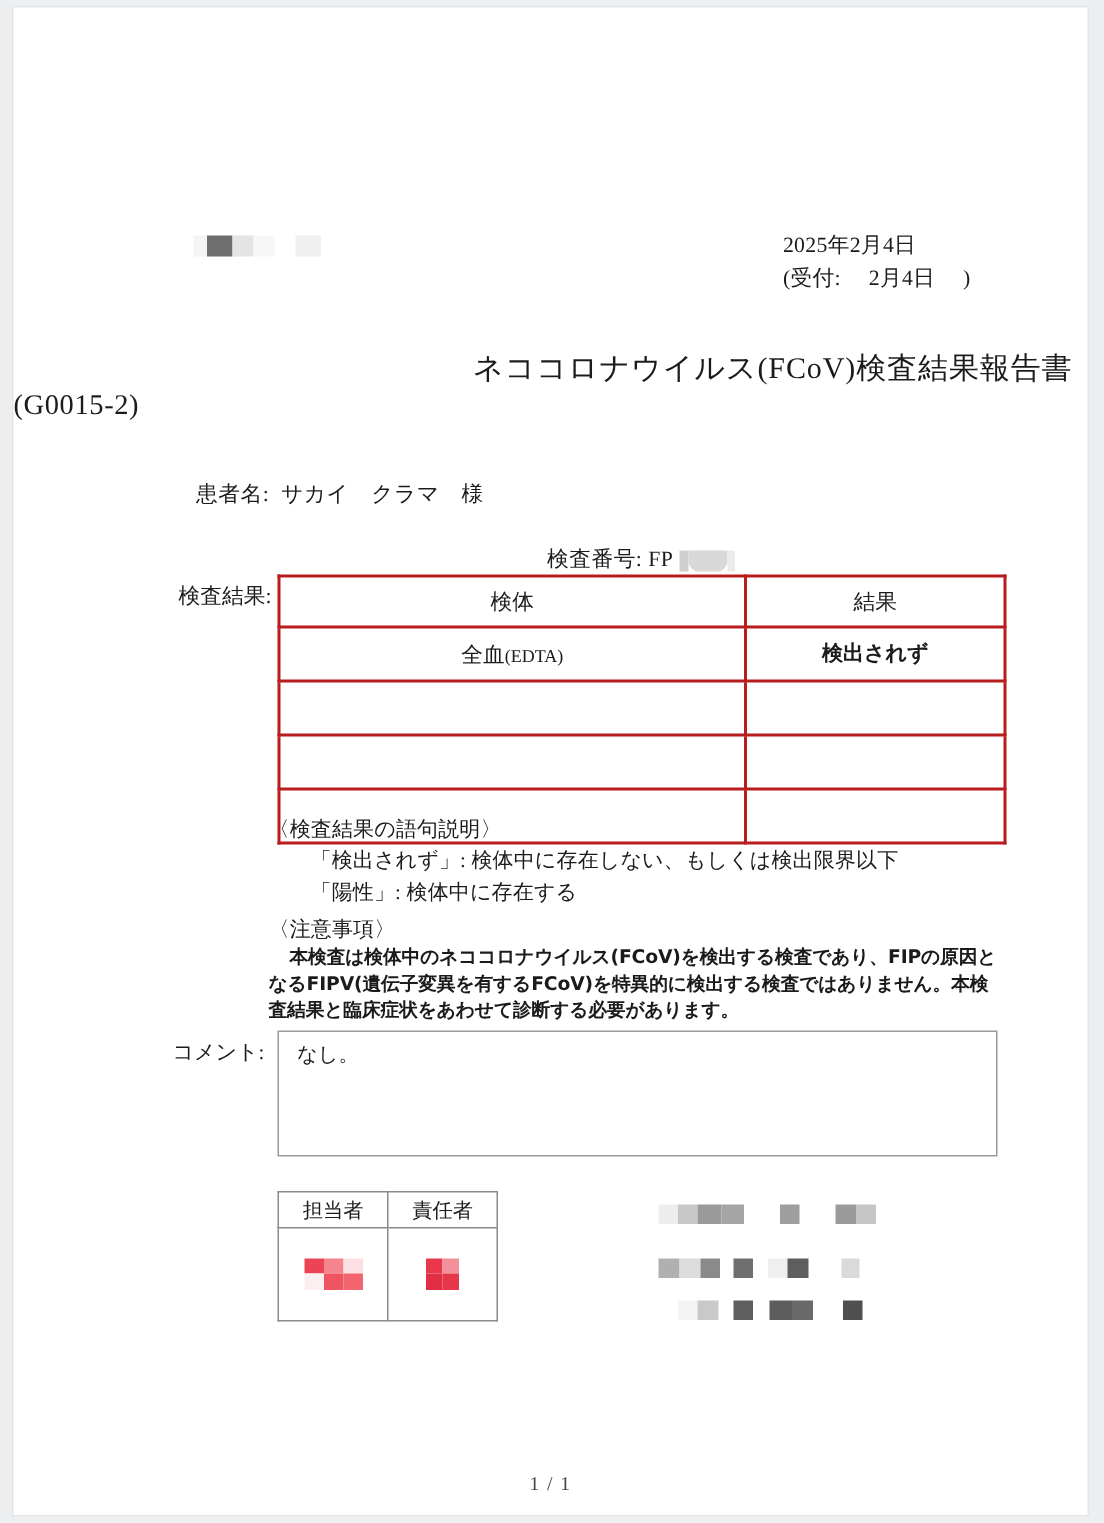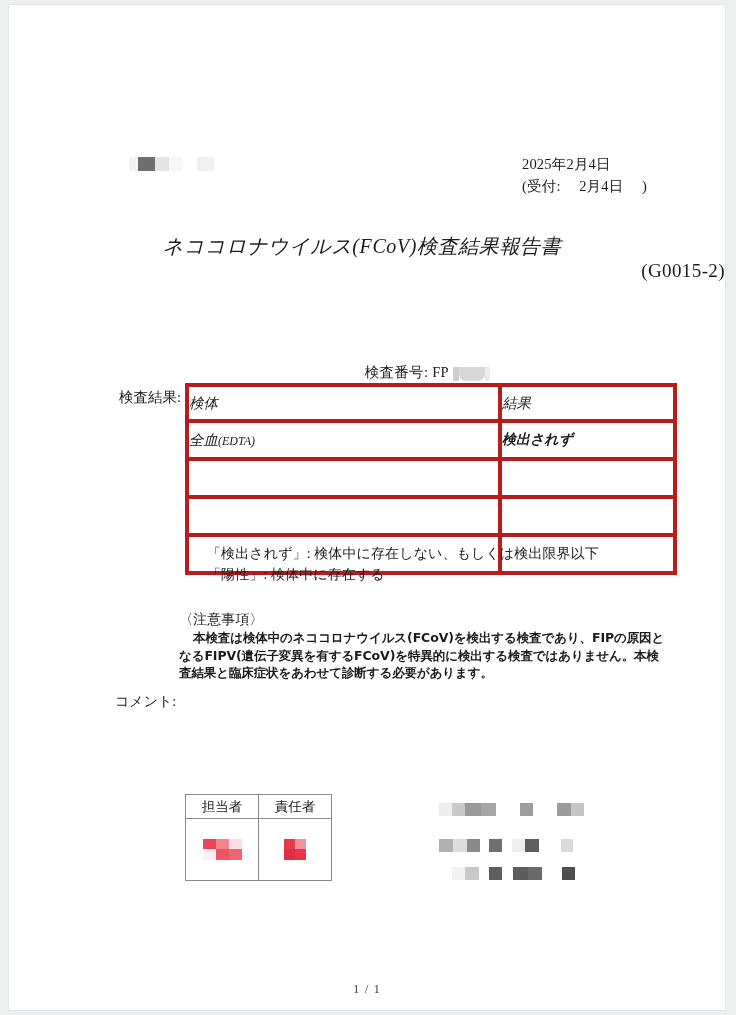--- a/index.html
+++ b/index.html
@@ -46,32 +46,31 @@
     letter-spacing: 0.2px;
   }
   .date-line2 { white-space: pre; }
 
   
   .title {
     position: absolute;
     left: 0;
     right: 10px;
     top: 228px;
-    text-align: center;
+    text-align: right;
     font-size: 20px;
     line-height: 26px;
     letter-spacing: 0.6px;
-    font-style: italic;
   }
   .title-sub {
     position: absolute;
     left: 0;
     right: 0;
     top: 255px;
-    text-align: right;
+    text-align: left;
     font-size: 19px;
     letter-spacing: 0.4px;
   }
 
   
   .row-label {
     position: absolute;
     font-size: 14.5px;
     letter-spacing: 0.3px;
     white-space: pre;
@@ -92,25 +91,25 @@
   }
   table.results {
     position: absolute;
     left: 176px;
     top: 378px;
     width: 480px;
     border-collapse: collapse;
     table-layout: fixed;
   }
   table.results td {
-    border: 4px solid #b91c1c;
+    border: 2px solid #b91c1c;
     height: 32px;
+    text-align: center;
     font-size: 14.5px;
     padding: 0;
-    font-style: italic;
   }
   table.results td.spec { width: 309px; }
   table.results td.res  { width: 171px; }
   table.results tr.data td { height: 34px; }
   td.res.value {
     font-family: "DejaVu Sans", "Liberation Sans", sans-serif;
     font-weight: bold;
     font-size: 14px;
   }
   td.spec.value .paren { font-size: 12px; }
@@ -232,20 +231,23 @@
   </div>
 
   <div class="date-block">
     <div>2025年2月4日</div>
     <div class="date-line2">(受付:　 2月4日　 )</div>
   </div>
 
   <div class="title">ネココロナウイルス(FCoV)検査結果報告書</div>
   <div class="title-sub">(G0015-2)</div>
 
+  <div class="row-label" id="patient-row">
+    <span>患者名:</span><span>&nbsp; </span><span>サカイ　クラマ　様</span>
+  </div>
 
 
   <div class="row-label" id="kensa-row">
     <span>検査番号:</span><span>&nbsp;</span><span>FP</span><span class="inline-redact">
       <span class="blk" style="width:6px;height:14px;background:#cfcfcf"></span>
       <span class="blk" style="width:26px;height:14px;background:#d8d8d8;border-bottom-left-radius:7px;border-bottom-right-radius:7px"></span>
       <span class="blk" style="width:5px;height:14px;background:#ebebeb"></span>
     </span>
   </div>
 
@@ -269,28 +271,32 @@
       <td class="res"></td>
     </tr>
     <tr class="data">
       <td class="spec"></td>
       <td class="res"></td>
     </tr>
   </tbody>
     </table>
 
   <div class="exp">
+    <div>〈検査結果の語句説明〉</div>
     <div class="indent">「検出されず」: 検体中に存在しない、もしくは検出限界以下</div>
     <div class="indent">「陽性」: 検体中に存在する</div>
   </div>
 
   <div class="note-head">〈注意事項〉</div>
   <div class="note-body">本検査は検体中のネココロナウイルス(FCoV)を検出する検査であり、FIPの原因となるFIPV(遺伝子変異を有するFCoV)を特異的に検出する検査ではありません。本検査結果と臨床症状をあわせて診断する必要があります。</div>
 
   <div class="cmt-label">コメント:</div>
+  <div class="cmt-box">
+    <div class="cmt-text">なし。</div>
+  </div>
 
   <table class="sign">
     <tbody>
         <tr>
       <td class="head">担当者</td>
       <td class="head">責任者</td>
     </tr>
     <tr>
       <td class="seal">
         <div class="seal-wrap">

